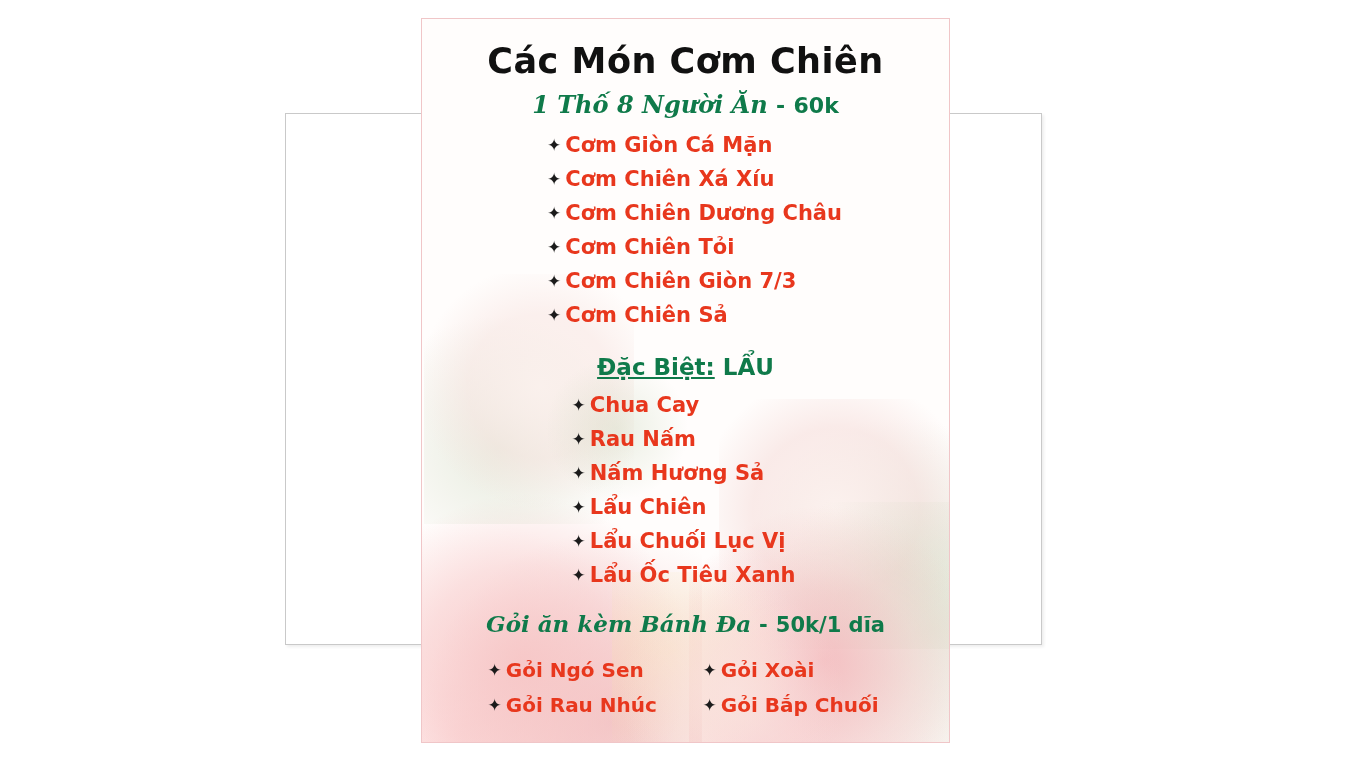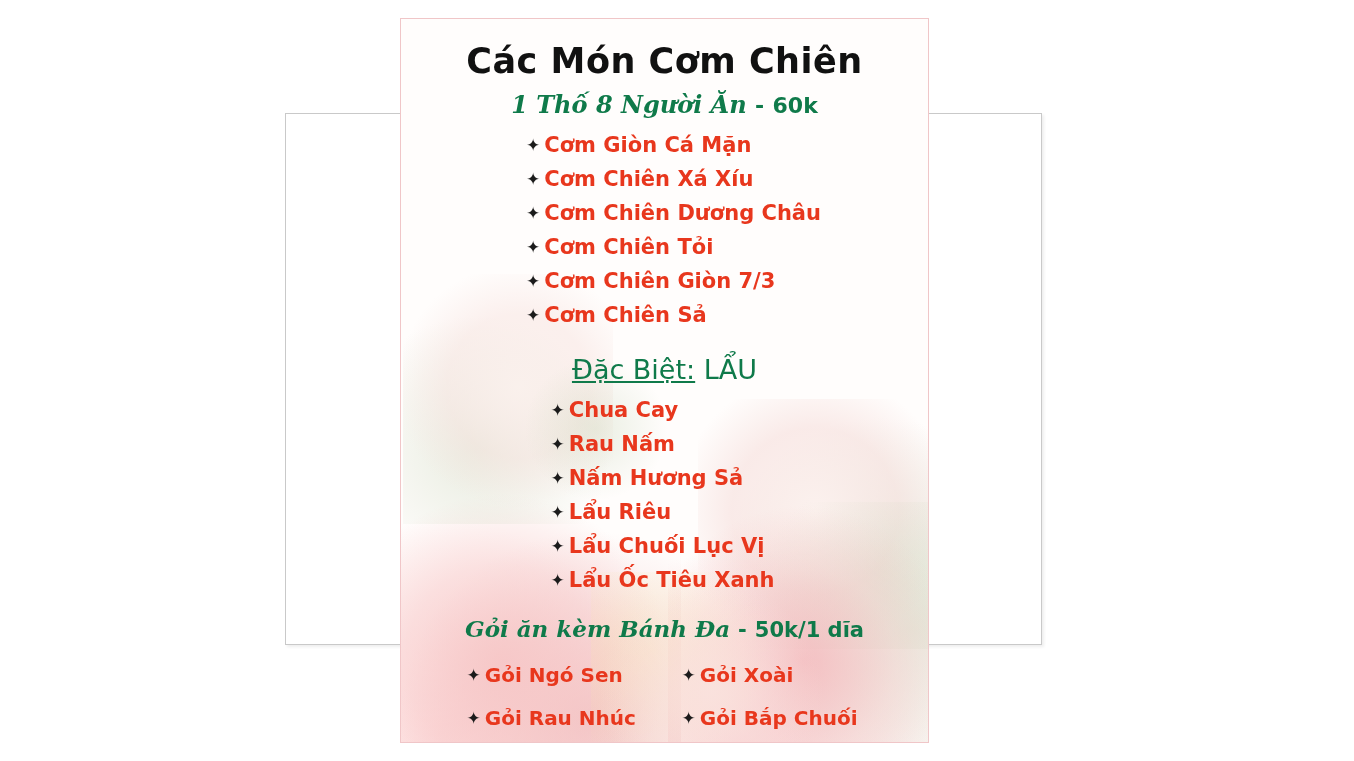--- a/index.html
+++ b/index.html
@@ -23,21 +23,21 @@
     width: 755px;
     height: 530px;
     background: #ffffff;
     border: 1px solid #c9c9c9;
     box-shadow: 2px 2px 3px rgba(0,0,0,0.07);
   }
 
   
   .menu-card {
     position: absolute;
-    left: 400px;
+    left: 421px;
     top: 18px;
     width: 529px;
     height: 725px;
     background: #fffdfc;
     border: 1px solid #f0c6c8;
     box-sizing: border-box;
     overflow: hidden;
   }
 
   
@@ -112,22 +112,22 @@
   .section-head .price {
     font-family: "DejaVu Sans", sans-serif;
     font-style: normal;
     font-weight: bold;
     font-size: 22px;
     color: #0f7a4a;
   }
 
   .special-head {
     font-family: "DejaVu Sans", sans-serif;
-    font-weight: normal;
-    font-size: 27px;
+    font-weight: bold;
+    font-size: 23px;
     color: #0f7a4a;
     margin: 22px 0 8px 0;
   }
   .special-head .u {
     text-decoration: underline;
   }
 
   .item-list {
     list-style: none;
     margin: 0;
@@ -167,21 +167,21 @@
     font-family: "DejaVu Sans", sans-serif;
     font-style: normal;
     font-weight: bold;
     font-size: 21px;
   }
 
   .salad-grid {
     display: grid;
     grid-template-columns: 215px 215px;
     justify-content: center;
-    row-gap: 10px;
+    row-gap: 2px;
     text-align: left;
     padding-left: 34px;
   }
   .salad-grid .item { font-size: 20px; }
 </style>
 </head>
 <body>
 
 <div class="back-panel"></div>
 
@@ -236,21 +236,21 @@
       <li class="item">
         <span class="spark">✦</span><span>Chua Cay</span>
       </li>
       <li class="item">
         <span class="spark">✦</span><span>Rau Nấm</span>
       </li>
       <li class="item">
         <span class="spark">✦</span><span>Nấm Hương Sả</span>
       </li>
       <li class="item">
-        <span class="spark">✦</span><span>Lẩu Riêu</span>
+        <span class="spark">✦</span><span>Lẩu Chiên</span>
       </li>
       <li class="item">
         <span class="spark">✦</span><span>Lẩu Chuối Lục Vị</span>
       </li>
       <li class="item">
         <span class="spark">✦</span><span>Lẩu Ốc Tiêu Xanh</span>
       </li>
     </ul>
 
     

